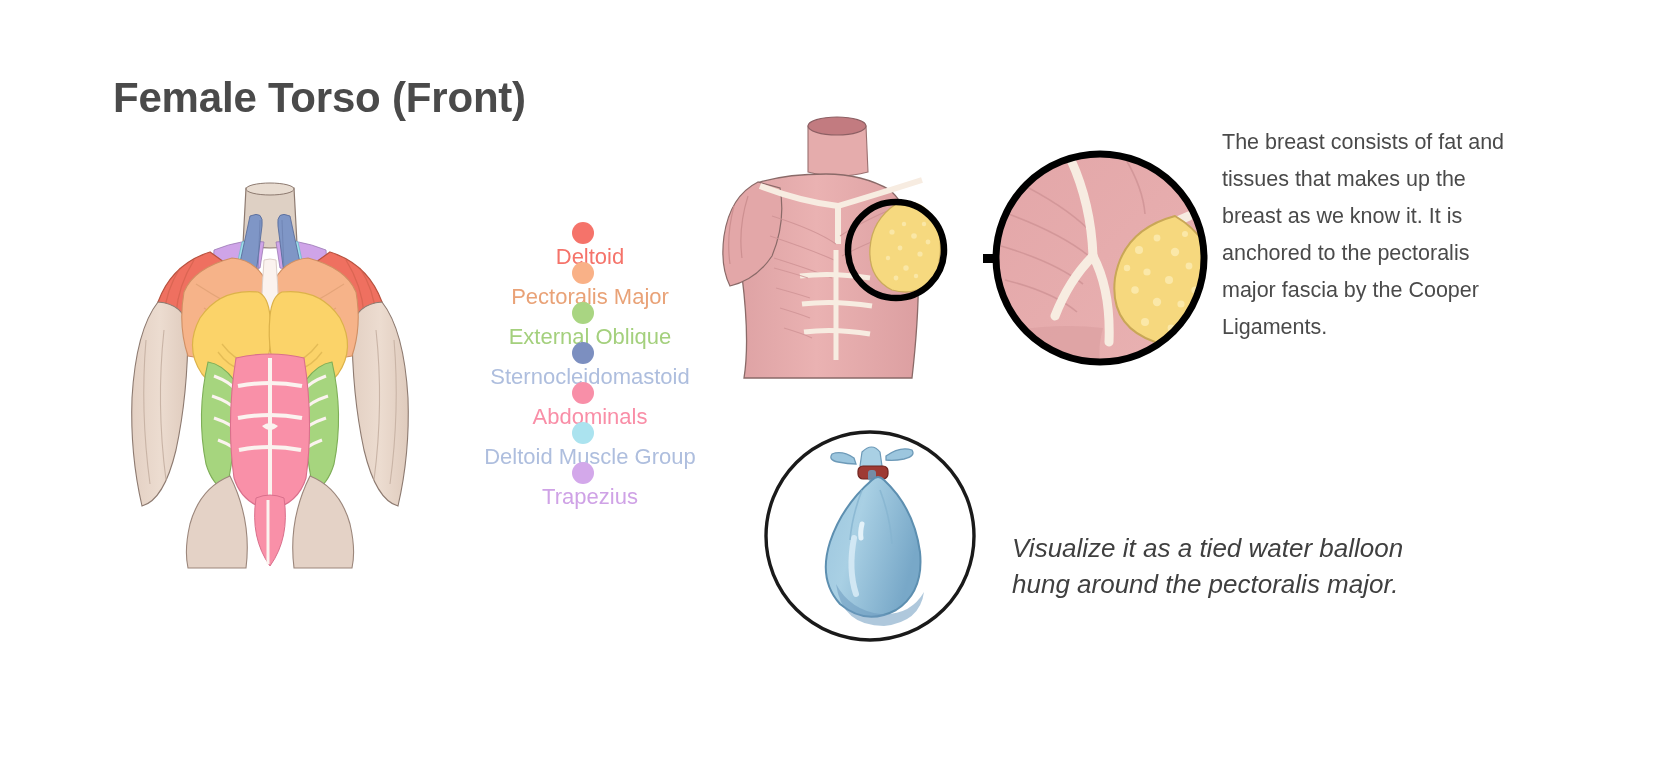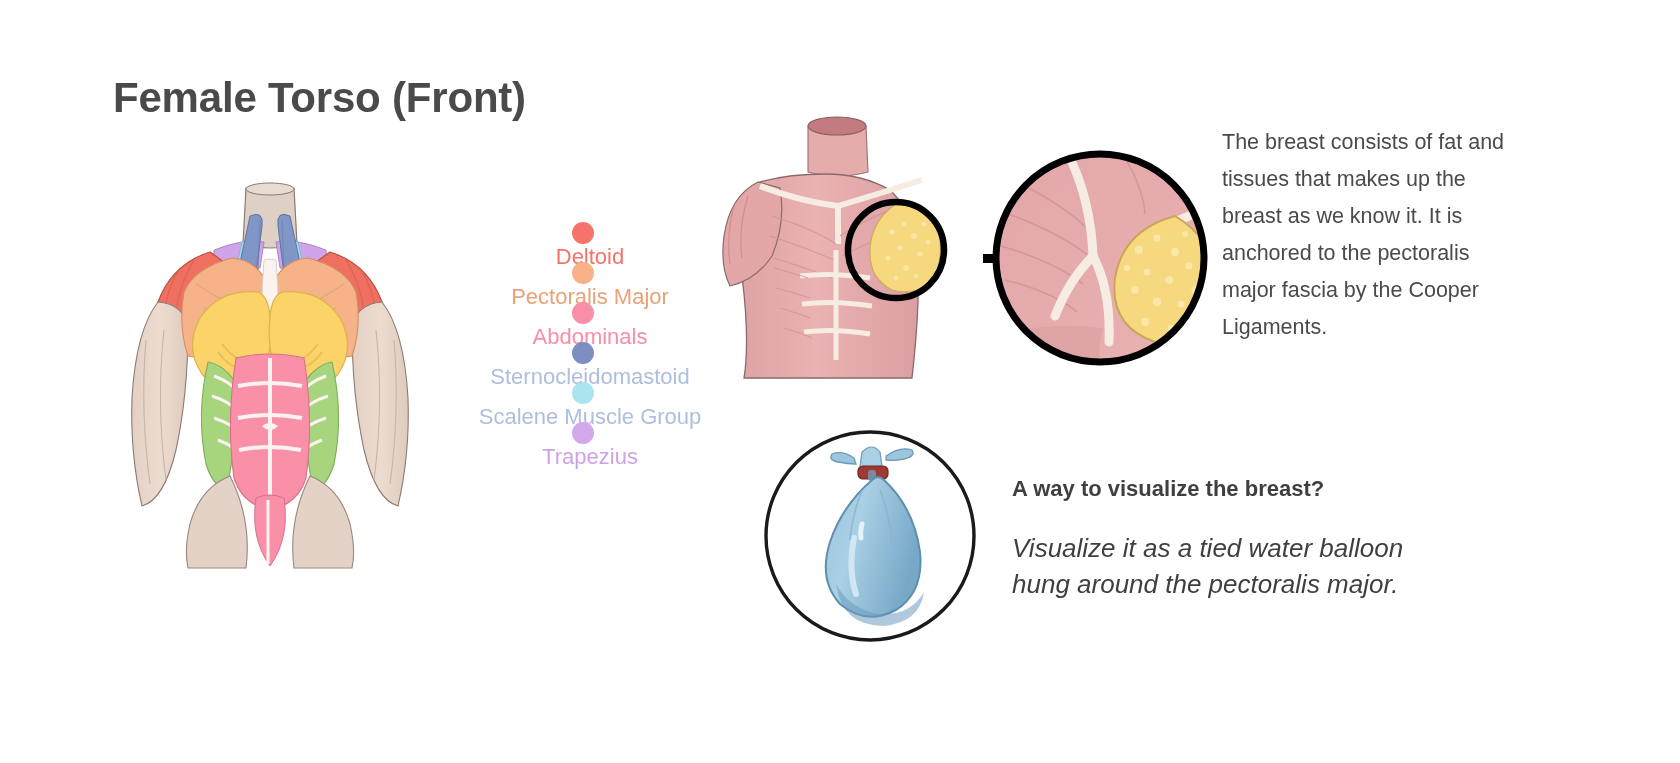--- a/index.html
+++ b/index.html
@@ -151,34 +151,38 @@
       <span class="legend-dot" style="background:#f5736a"></span>
       <span class="legend-label" style="color:#f5736a">Deltoid</span>
     </div>
 
     <div class="legend-row">
       <span class="legend-dot" style="background:#f9b187"></span>
       <span class="legend-label" style="color:#e9a277">Pectoralis Major</span>
     </div>
 
 
+    <div class="legend-row">
+      <span class="legend-dot" style="background:#a9d582"></span>
+      <span class="legend-label" style="color:#a4d07d">External Oblique</span>
+    </div>
+
+    <div class="legend-row">
+      <span class="legend-dot" style="background:#7c8fc0"></span>
+      <span class="legend-label" style="color:#aebede">Sternocleidomastoid</span>
+    </div>
 
     <div class="legend-row">
       <span class="legend-dot" style="background:#f88fa8"></span>
       <span class="legend-label" style="color:#f98ea7">Abdominals</span>
     </div>
 
     <div class="legend-row">
-      <span class="legend-dot" style="background:#7c8fc0"></span>
-      <span class="legend-label" style="color:#aebede">Sternocleidomastoid</span>
-    </div>
-
-    <div class="legend-row">
       <span class="legend-dot" style="background:#abe3ef"></span>
-      <span class="legend-label" style="color:#aebede">Scalene Muscle Group</span>
+      <span class="legend-label" style="color:#aebede">Deltoid Muscle Group</span>
     </div>
 
     <div class="legend-row">
       <span class="legend-dot" style="background:#d3a8ea"></span>
       <span class="legend-label" style="color:#cfa2e6">Trapezius</span>
     </div>
   </div>
 
   <div class="illus" id="muscle-torso-illustration">
     <svg width="330" height="275" viewBox="0 0 330 275">
@@ -332,17 +336,16 @@
         <path d="M122 62 q10 26 12 54" stroke="#86b4d0" stroke-width="1.6" fill="none" opacity="0.8"></path>
         <path d="M104 62 q-10 26 -12 50" stroke="#86b4d0" stroke-width="1.6" fill="none" opacity="0.8"></path>
       </g>
 
       <path d="M78 156 q14 26 44 30 q30 2 44 -22 q-4 30 -40 34 q-42 0 -48 -42 Z" fill="#6d9ac0" opacity="0.55"></path>
     </svg>
   </div>
 
   <div id="breast-paragraph">The breast consists of fat and tissues that makes up the breast as we know it. It is anchored to the pectoralis major fascia by the Cooper Ligaments.</div>
 
-  <div id="visualize-heading">A way to visualize the breast?</div>
 
   <div id="visualize-body">Visualize it as a tied water balloon hung around the pectoralis major.</div>
 
 </div>
 
 </body></html>

